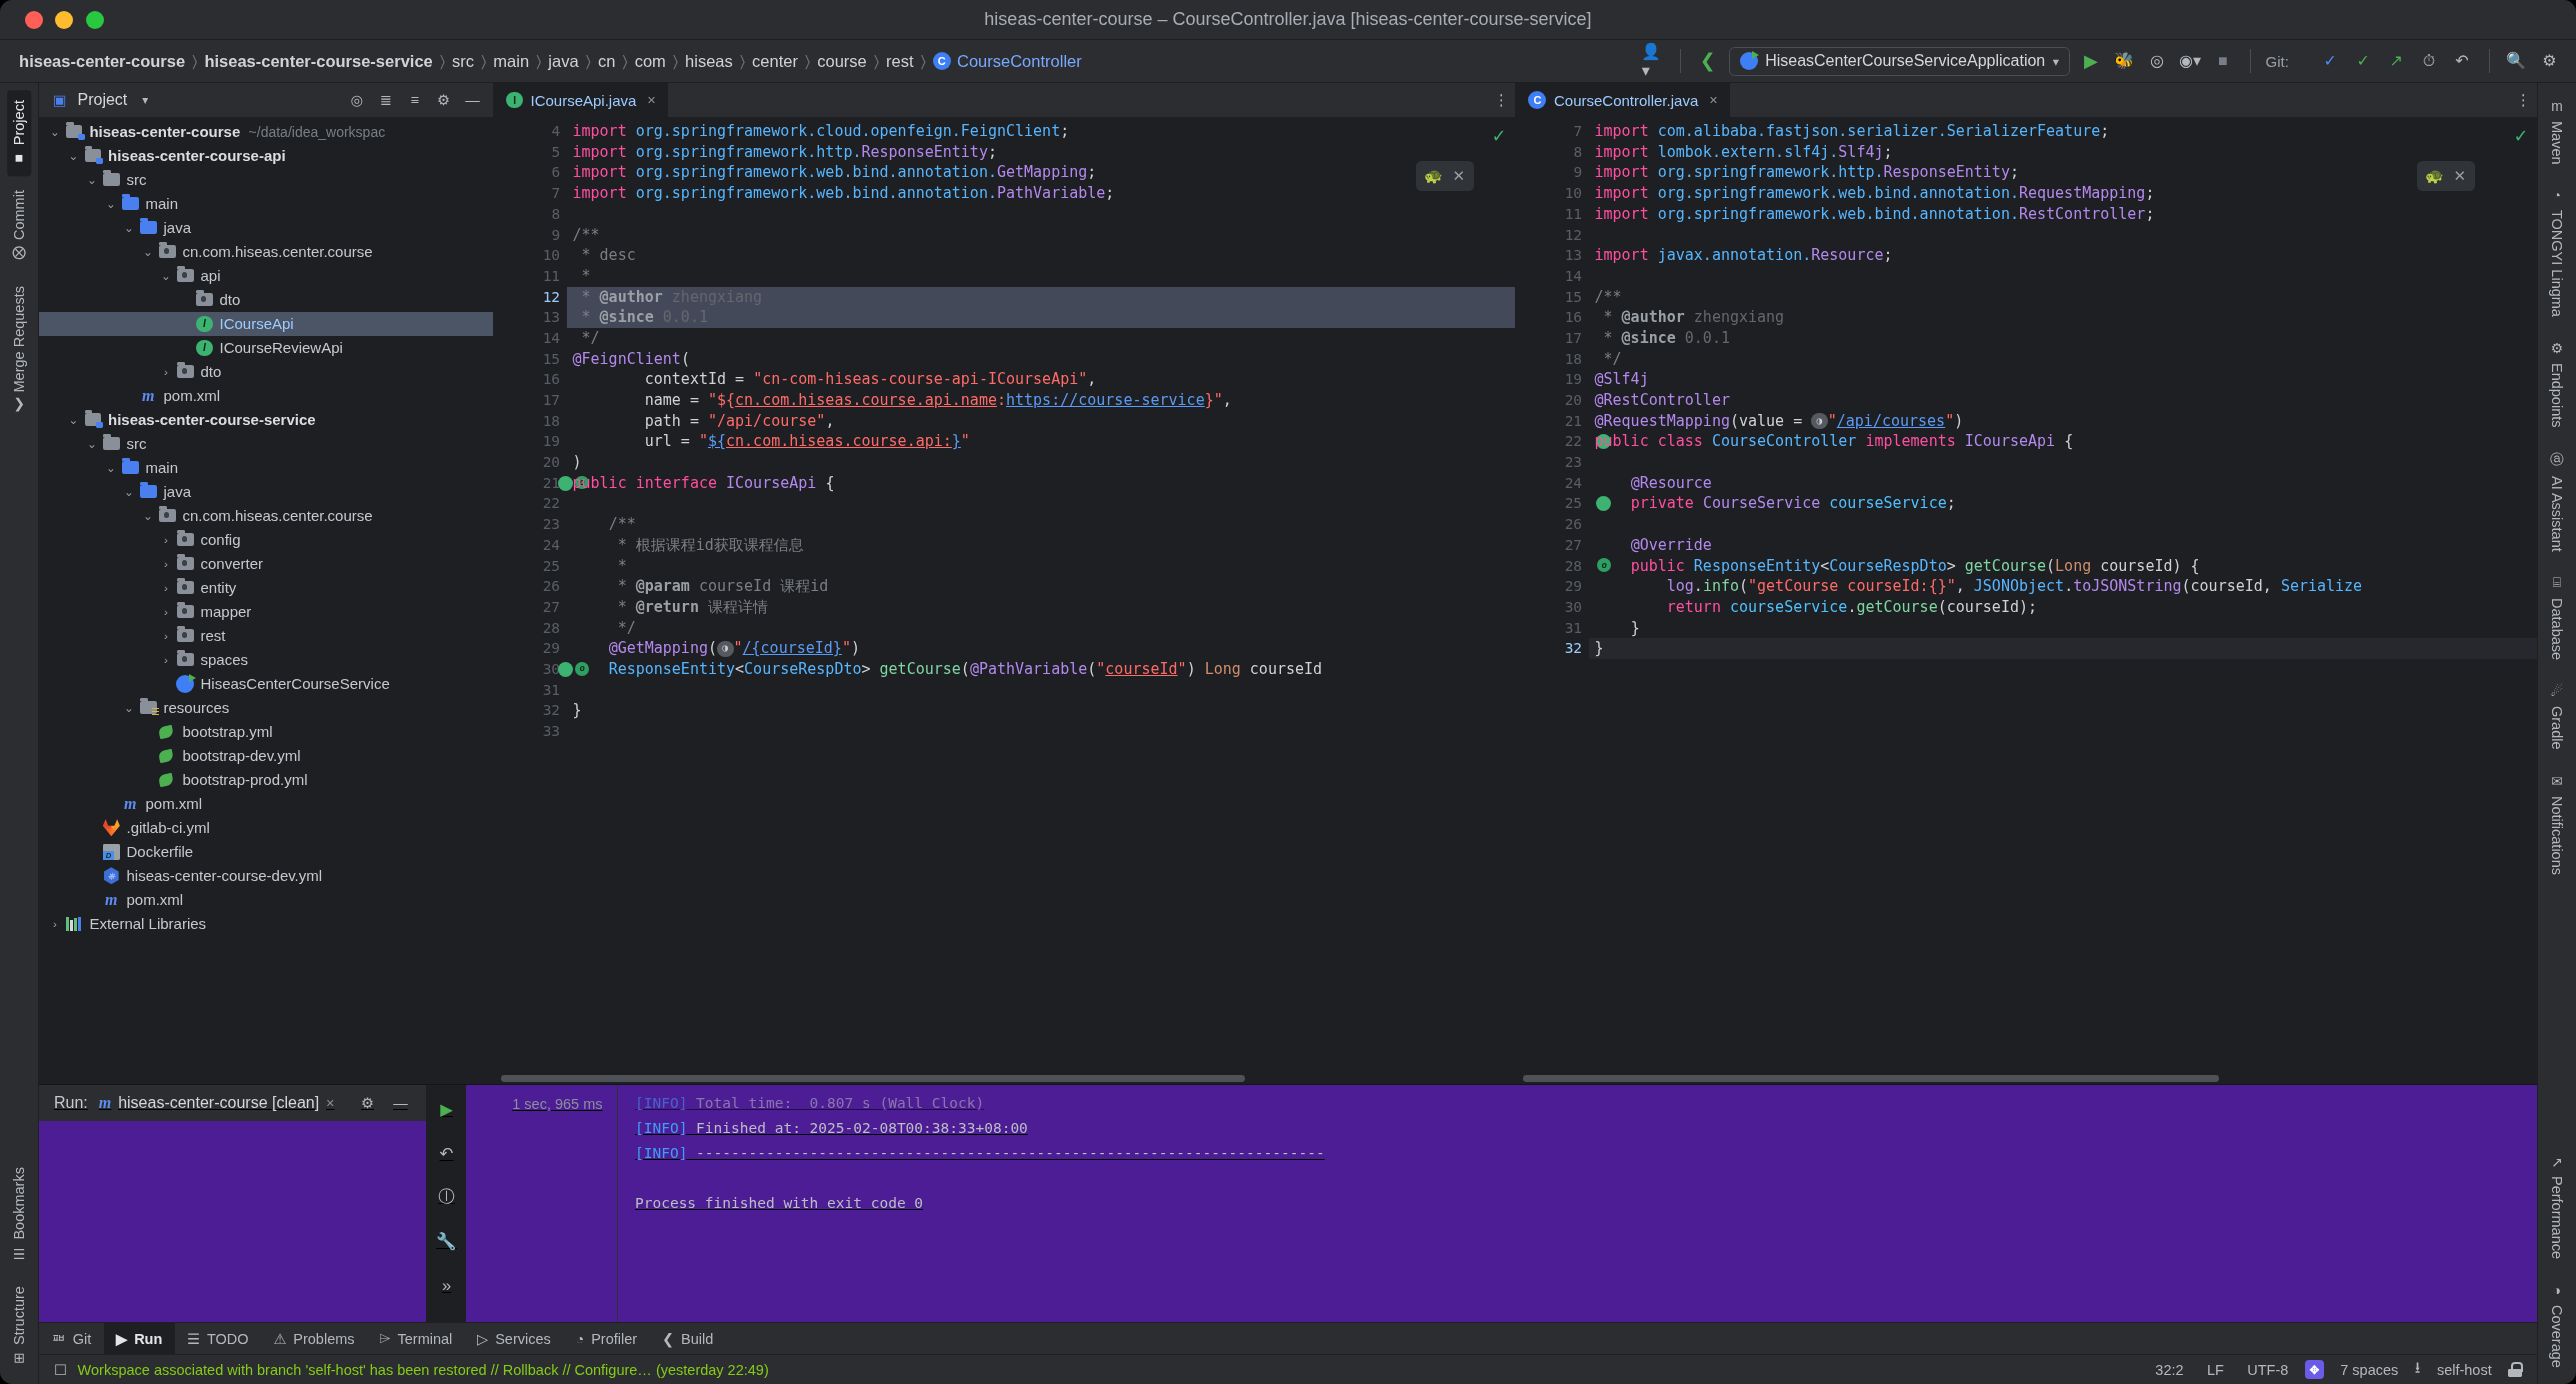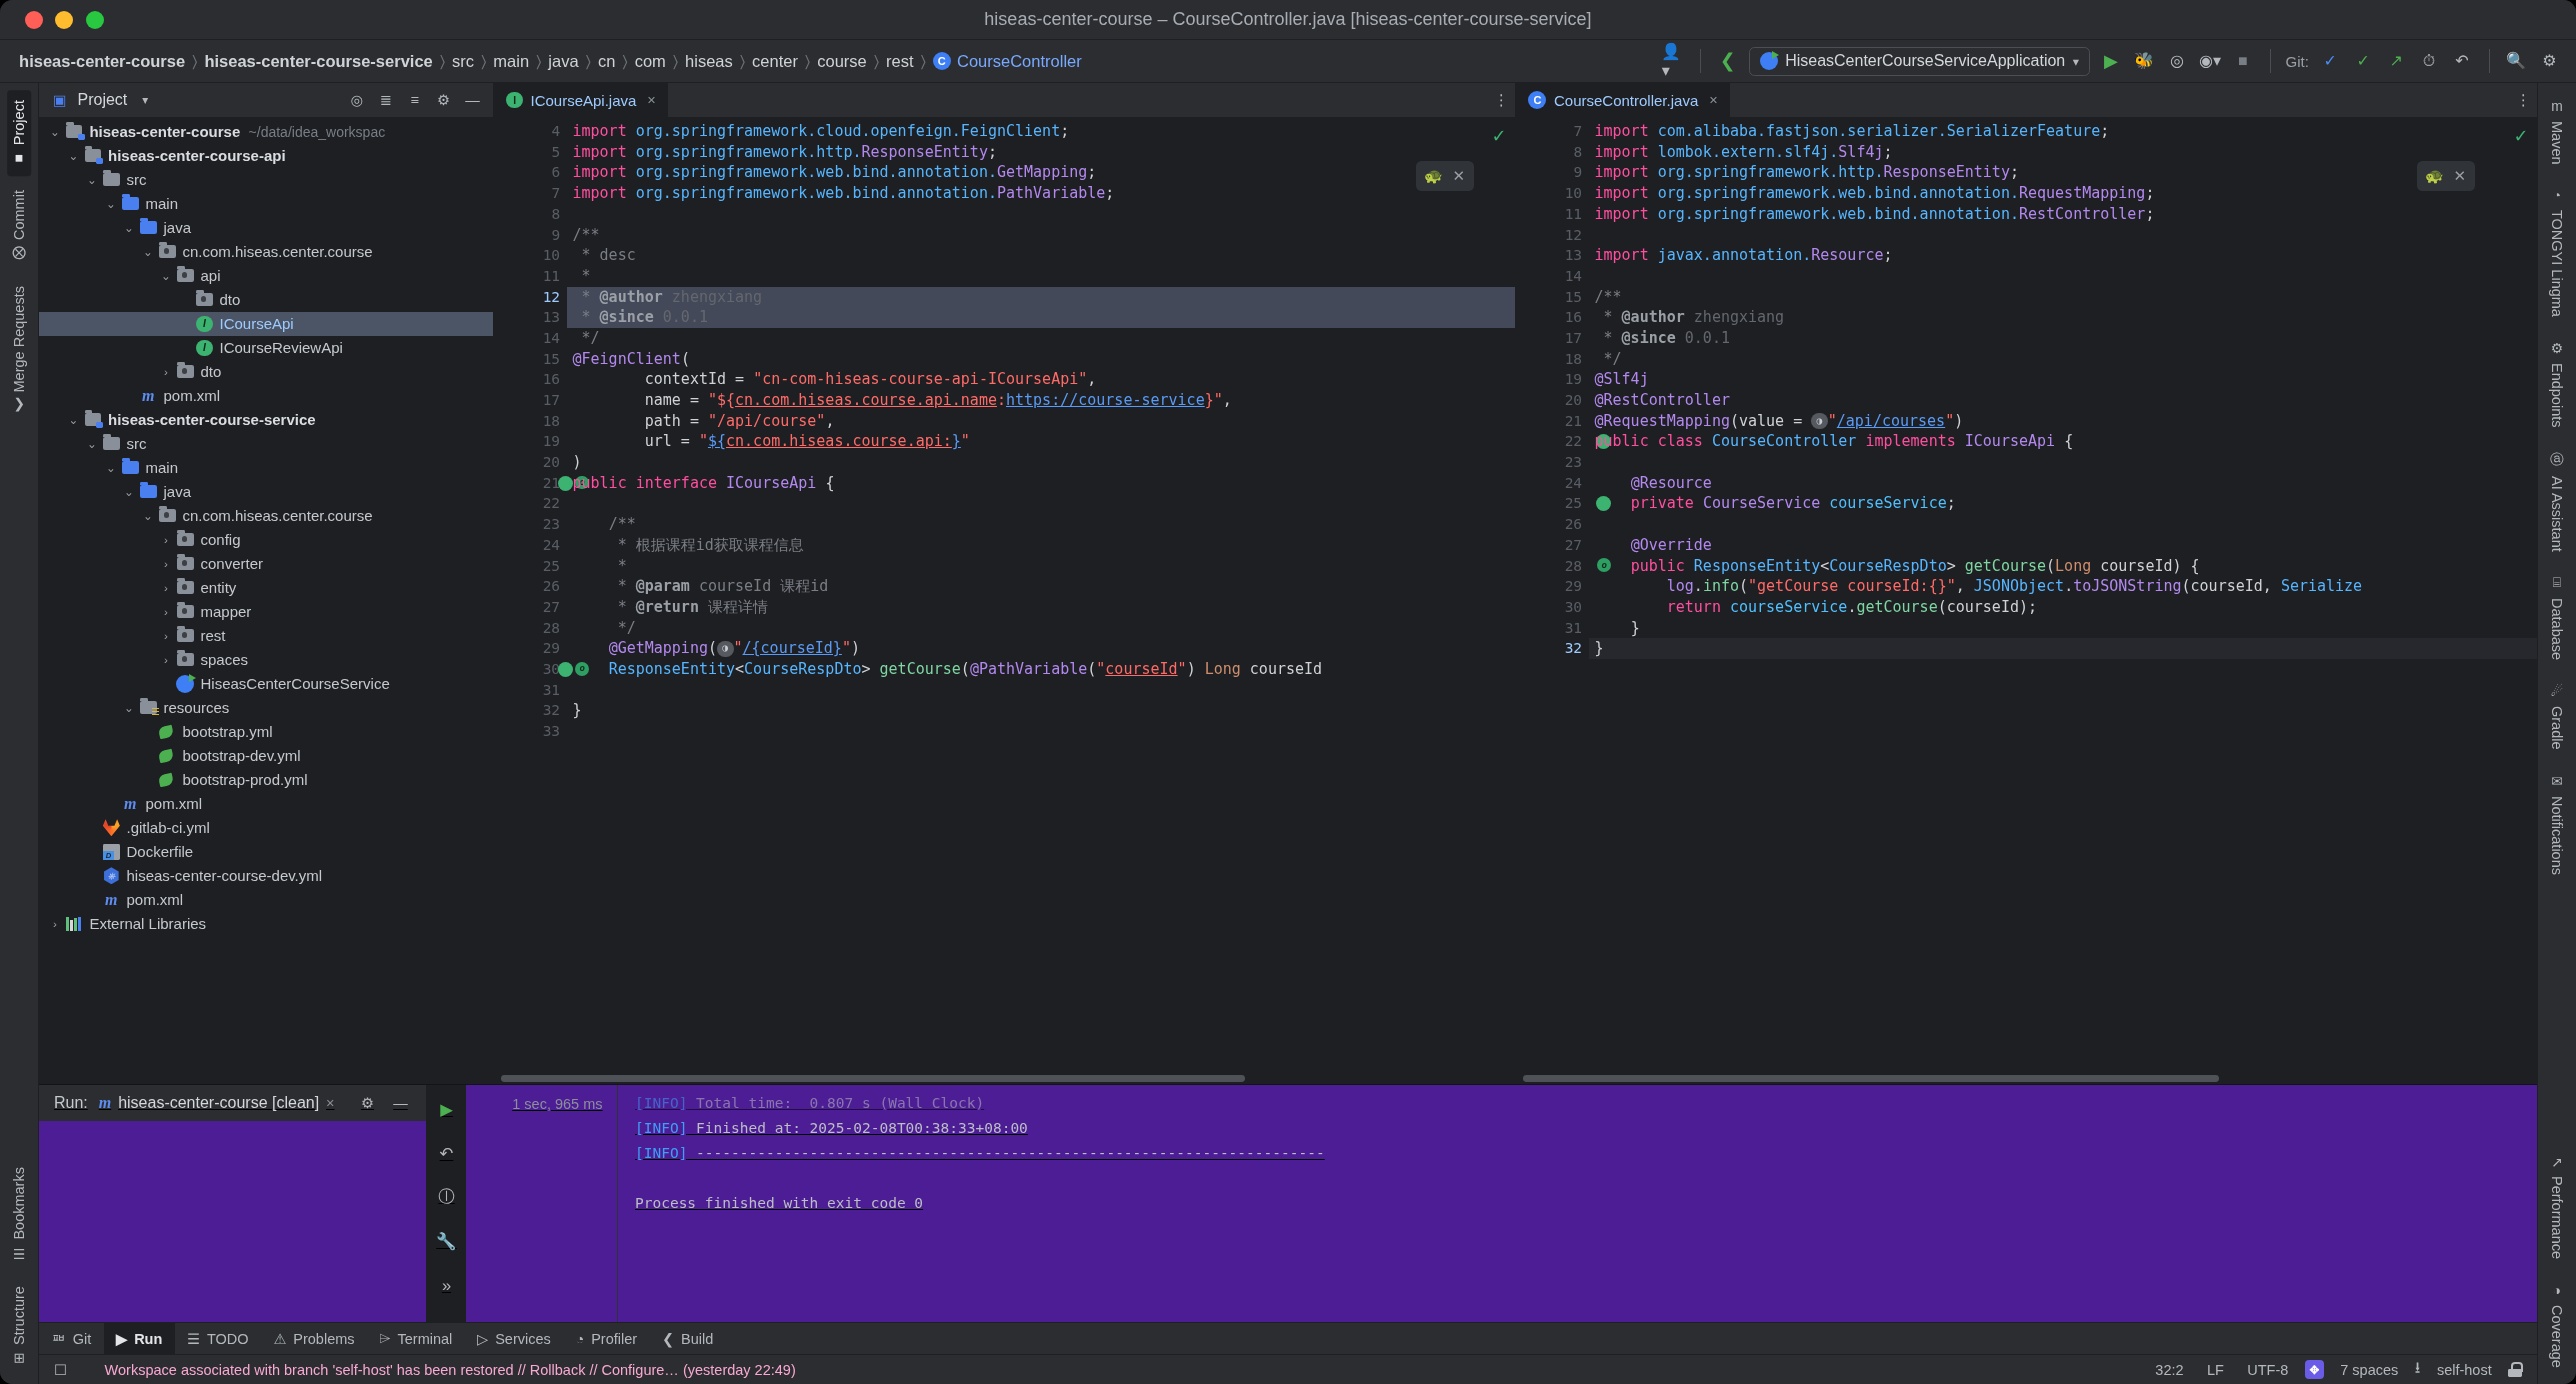--- a/index.html
+++ b/index.html
@@ -52,21 +52,21 @@
   .tb-right { display:flex; align-items:center; gap:9.6px; margin-left:13.8px; }
   .tb-ico { width:23.4px;height:23.4px;display:flex;align-items:center;justify-content:center;
             color:#b4b8bd; font-size:16px; cursor:pointer; border-radius:3.4px;}
   .vbar { width:0.7px; height:23.4px; background:#4a4d52; margin:0 5.5px;}
   .runcfg {
     display:flex;align-items:center;gap:7.6px;
     border:0.7px solid #4b4f55; border-radius:5.5px;
     padding:4.1px 9.6px; height:29px; background:#2b2d30;
   }
   .runcfg .lbl { font-size:16px; color:#d4d7db; white-space:nowrap;}
-  .gitlabel { font-size:15px; color:#9aa0a6; margin-right:0;}
+  .gitlabel { font-size:15px; color:#9aa0a6; margin-right:20px;}
 
   
   .body { flex:1; display:flex; min-height:0; }
 
   
   .vstrip {
     width:39px; min-width:39px; background:#2b2d30;
     display:flex; flex-direction:column; align-items:center;
     justify-content:space-between; padding:6.9px 0;
     border-right:0.7px solid #1e1f22;
@@ -230,21 +230,21 @@
   
   .btmbar { height:32px; min-height:32px; background:#2b2d30; display:flex; align-items:stretch;
             border-top:0.7px solid #1e1f22;}
   .btab { display:flex;align-items:center;gap:6.9px;padding:0 12.4px;font-size:14.5px;color:#b4b8bd;cursor:pointer;}
   .btab.active { background:#1e1f22; color:#e3e5e8; font-weight:bold;}
   .btmbar .spacer{flex:1;}
 
   
   .status { height:30px; min-height:30px; background:#2b2d30; display:flex; align-items:center;
             padding:0 15px; gap:9.6px; font-size:14.5px; color:#b4b8bd; border-top:0.7px solid #1e1f22;}
-  .status .msg { margin-left:28px; color:#f9a8d4;}
+  .status .msg { margin-left:1px; color:#84cc16;}
   .status .spacer{flex:1;}
   .st-item{ padding:0 6.9px; cursor:pointer; white-space:nowrap;}
   .wf{width:19px;height:19px;background:#6b5ce7;border-radius:4.1px;display:flex;align-items:center;
       justify-content:center;color:#fff;font-size:11.7px;font-weight:bold;}
   .lockico{width:13.8px;height:15px;position:relative;}
   .lockico::before{content:'';position:absolute;bottom:0;width:13.8px;height:8.3px;background:#b4b8bd;border-radius:1.4px;}
   .lockico::after{content:'';position:absolute;top:0;left:2.8px;width:8.3px;height:8.3px;border:2.1px solid #b4b8bd;
      border-bottom:none;border-radius:4.1px 4.1px 0 0;}
 </style>
 </head>

